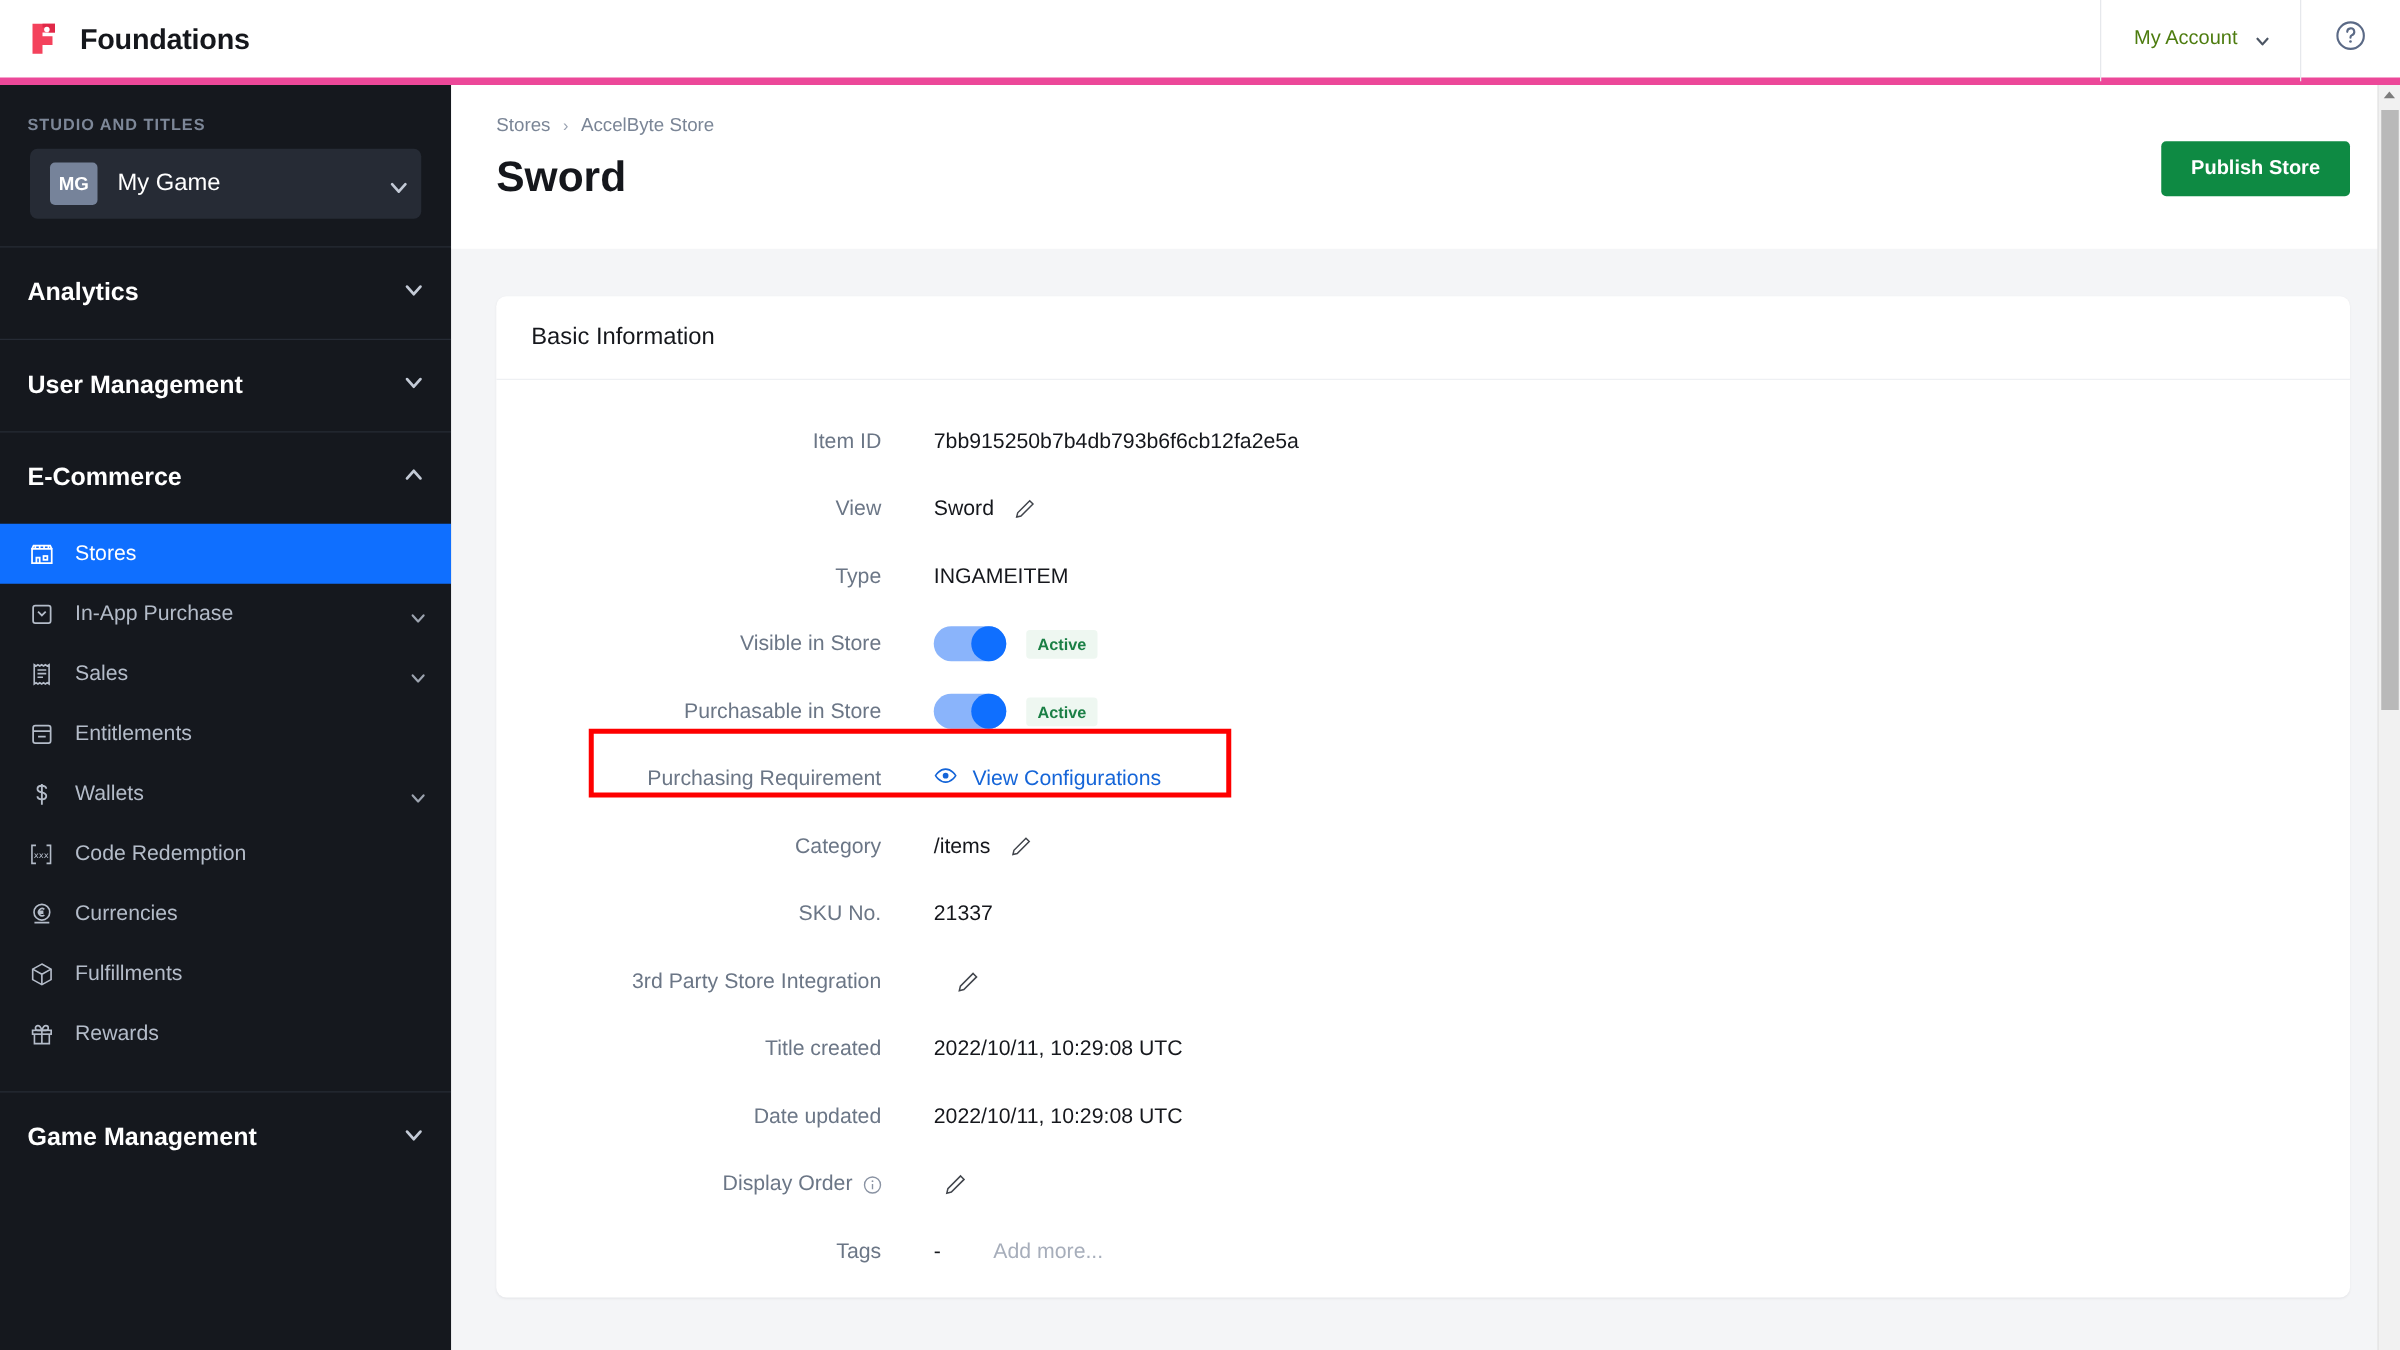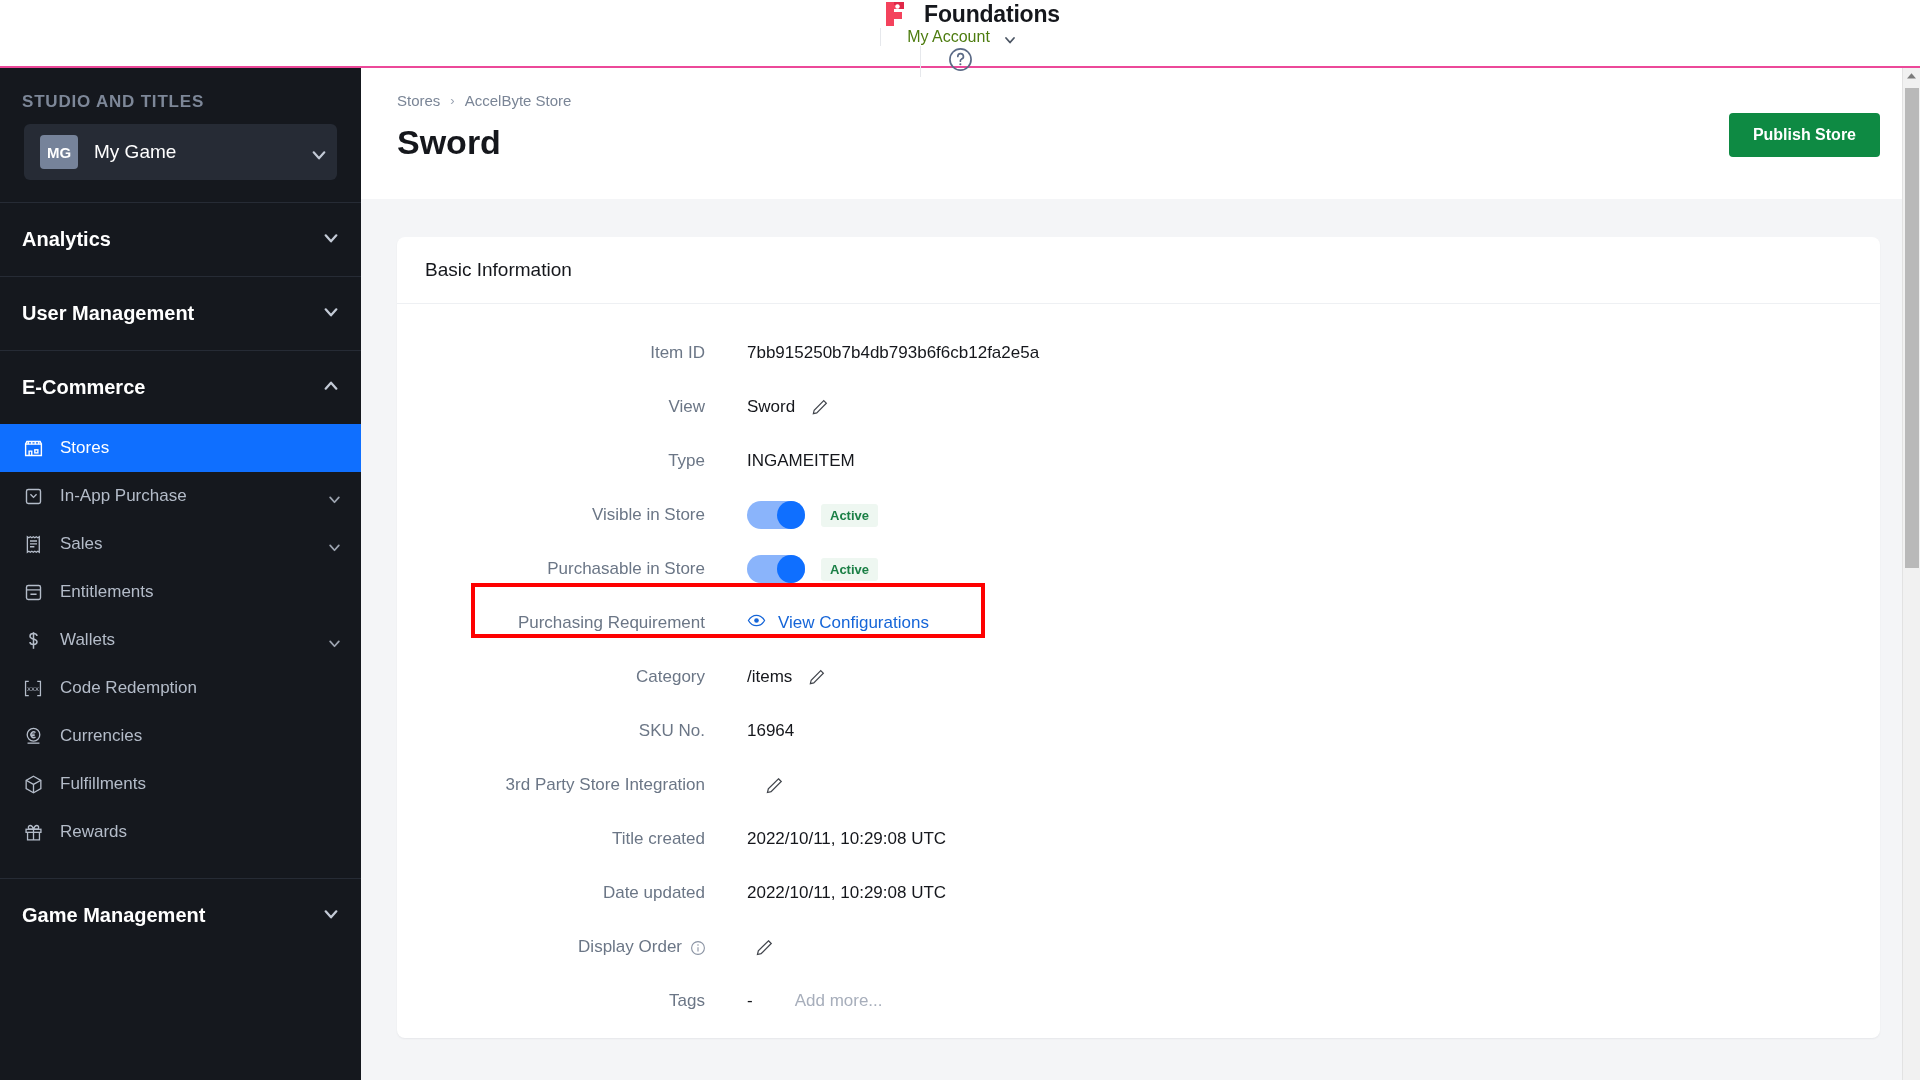--- a/index.html
+++ b/index.html
@@ -8,24 +8,23 @@
     font-family: "Liberation Sans", sans-serif;
     background: #ffffff;
     overflow: hidden;
   }
 
   
   .topbar {
     position: absolute; top: 0; left: 0;
     width: 1920px; height: 68px;
     background: #ffffff;
-    border-bottom: 2px solid #ec4899;
+    border-bottom: 6px solid #ec4899;
     display: flex; align-items: center;
     z-index: 20;
-    flex-direction: column;
   }
   .brand { display: flex; align-items: center; gap: 12px; padding-left: 24px; }
   .brand-mark { width: 28px; height: 28px; position: relative; }
   .brand-name { font-size: 23px; font-weight: 700; color: #15171c; letter-spacing: -0.2px; }
 
   .topbar-spacer { flex: 1; }
   .account-btn {
     height: 68px; display: flex; align-items: center; gap: 14px;
     padding: 0 26px; border-left: 1px solid #e6e8ec;
     font-size: 16px; color: #4d7c0f; cursor: pointer;
@@ -37,21 +36,21 @@
   .chev-sm { width: 10px; height: 10px; }
 
   
   .sidebar {
     position: absolute; top: 68px; left: 0;
     width: 361px; height: 1012px;
     background: #15181e;
     overflow: hidden;
   }
   .studio-label {
-    color: #7d8798; font-size: 17px; font-weight: 600;
+    color: #7d8798; font-size: 13px; font-weight: 600;
     letter-spacing: 0.8px; padding: 24px 0 10px 22px; text-transform: uppercase;
   }
   .studio-box {
     margin: 2px 24px; height: 56px; background: #262b35; border-radius: 6px;
     display: flex; align-items: center; padding: 0 16px; gap: 16px; cursor: pointer;
   }
   .studio-avatar {
     width: 38px; height: 34px; background: #76839a; border-radius: 4px;
     color: #ffffff; font-size: 15px; font-weight: 600;
     display: flex; align-items: center; justify-content: center;
@@ -456,21 +455,21 @@
             <svg width="18" height="18" viewBox="0 0 20 20" fill="none" stroke="#41454c" stroke-width="1.3">
               <path d="M14.2 2.9l2.9 2.9L6.4 16.5 2.6 17.4l.9-3.8z"></path>
             </svg>
           </span>
         </div>
       </div>
 
       <div class="frow">
         <div class="flabel">SKU No.</div>
         <div class="fvalue">
-          <span>16964</span>
+          <span>21337</span>
         </div>
       </div>
 
       <div class="frow">
         <div class="flabel">3rd Party Store Integration</div>
         <div class="fvalue">
           <span class="pencil" style="margin-left:18px">
             <svg width="19" height="19" viewBox="0 0 20 20" fill="none" stroke="#41454c" stroke-width="1.3">
               <path d="M14.2 2.9l2.9 2.9L6.4 16.5 2.6 17.4l.9-3.8z"></path>
             </svg>

